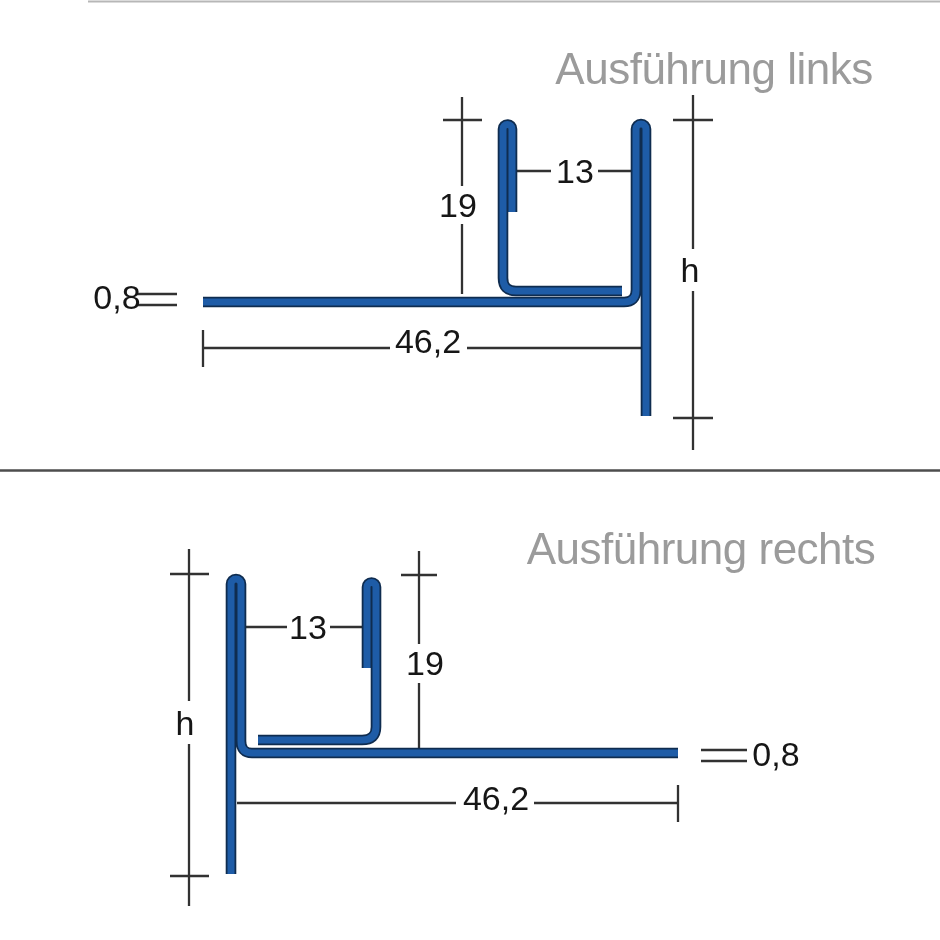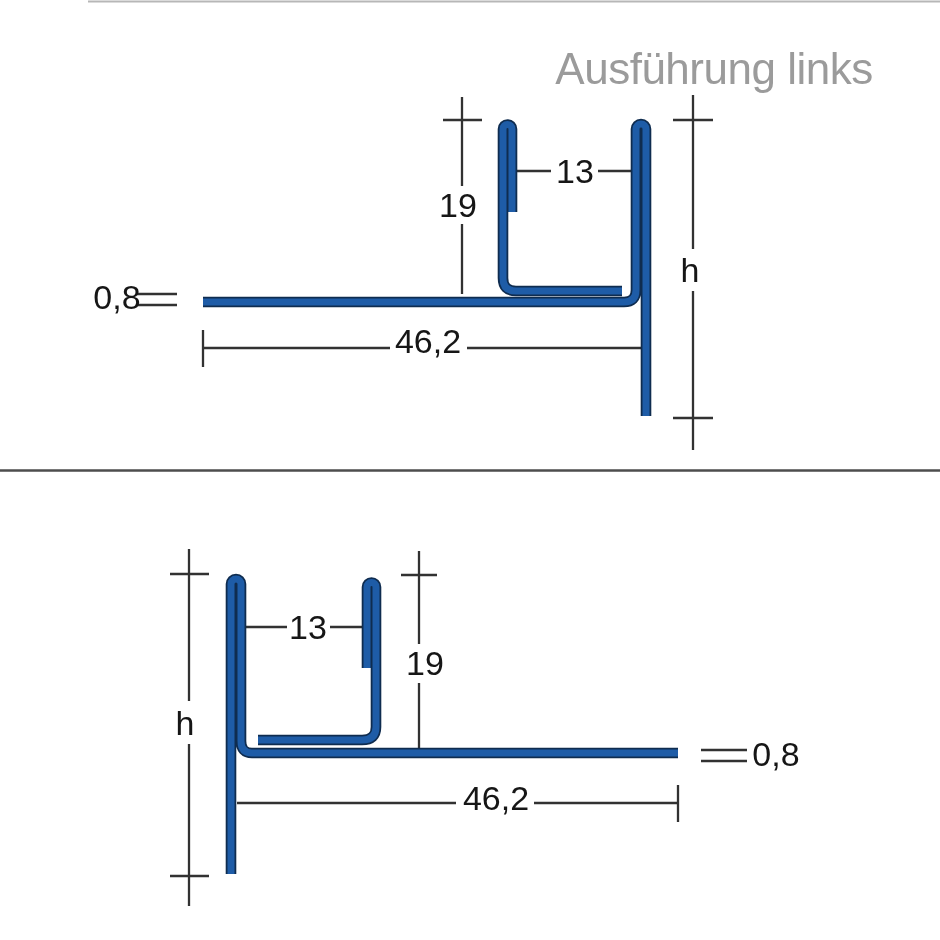--- a/index.html
+++ b/index.html
@@ -96,20 +96,21 @@
   </svg>
 
   <div class="lbl title" style="left:714px;top:69px;">Ausführung links</div>
 
   <div class="lbl" style="left:117px;top:297px;">0,8</div>
   <div class="lbl" style="left:458px;top:205px;">19</div>
   <div class="lbl" style="left:575px;top:171px;">13</div>
   <div class="lbl" style="left:690px;top:270px;">h</div>
   <div class="lbl" style="left:428px;top:341px;">46,2</div>
 
+  <div class="lbl title" style="left:701px;top:549px;">Ausführung rechts</div>
 
   <div class="lbl" style="left:308px;top:627px;">13</div>
   <div class="lbl" style="left:425px;top:663px;">19</div>
   <div class="lbl" style="left:185px;top:723px;">h</div>
   <div class="lbl" style="left:776px;top:754px;">0,8</div>
   <div class="lbl" style="left:496px;top:798px;">46,2</div>
 
 </div>
 
 </body></html>

